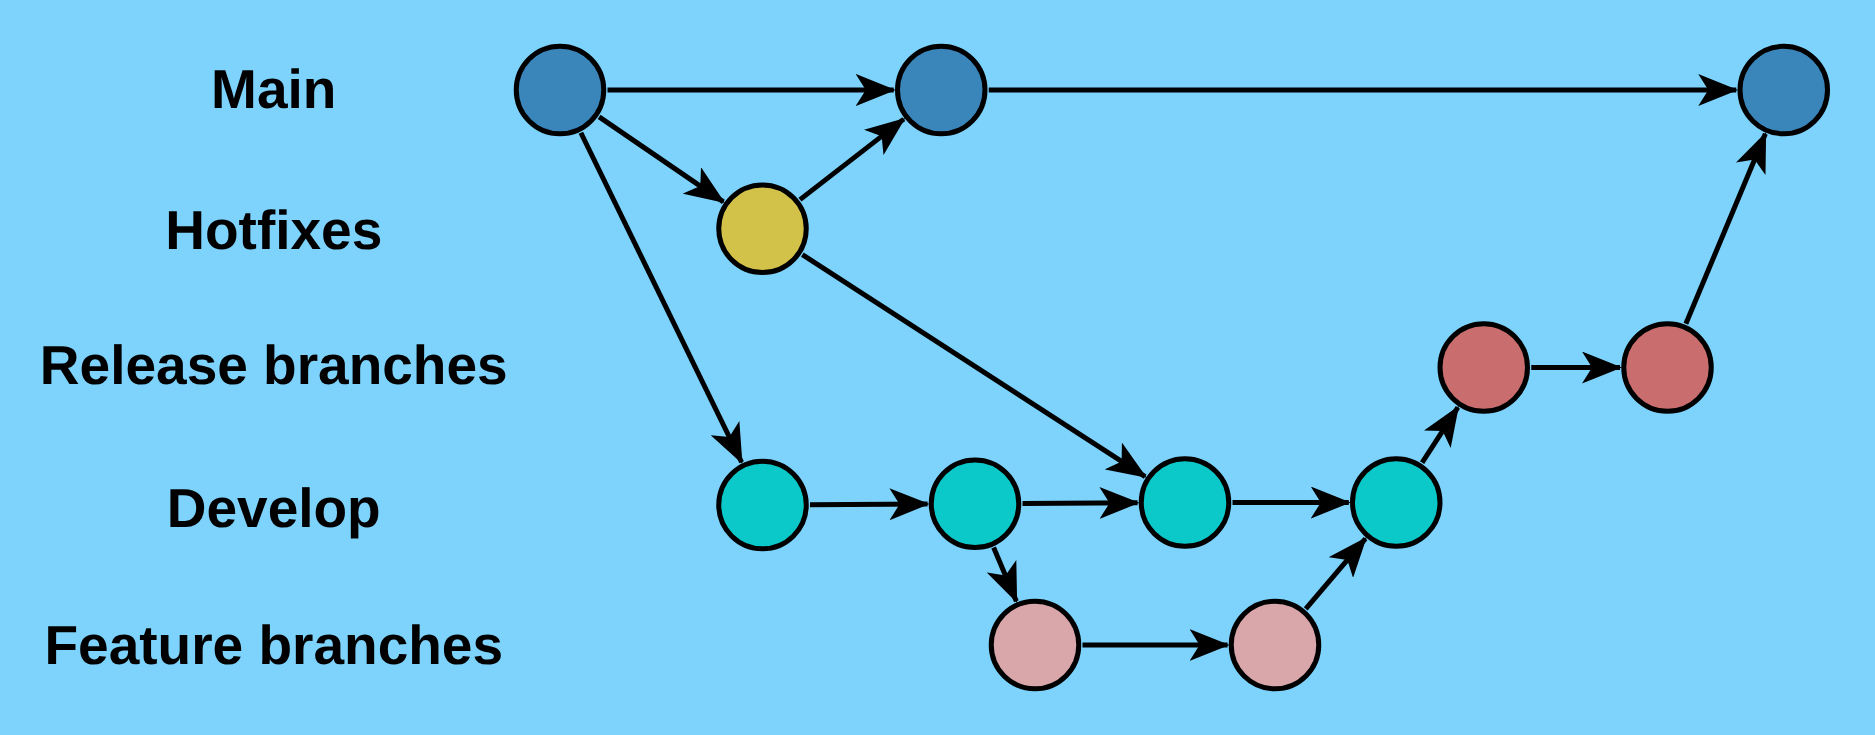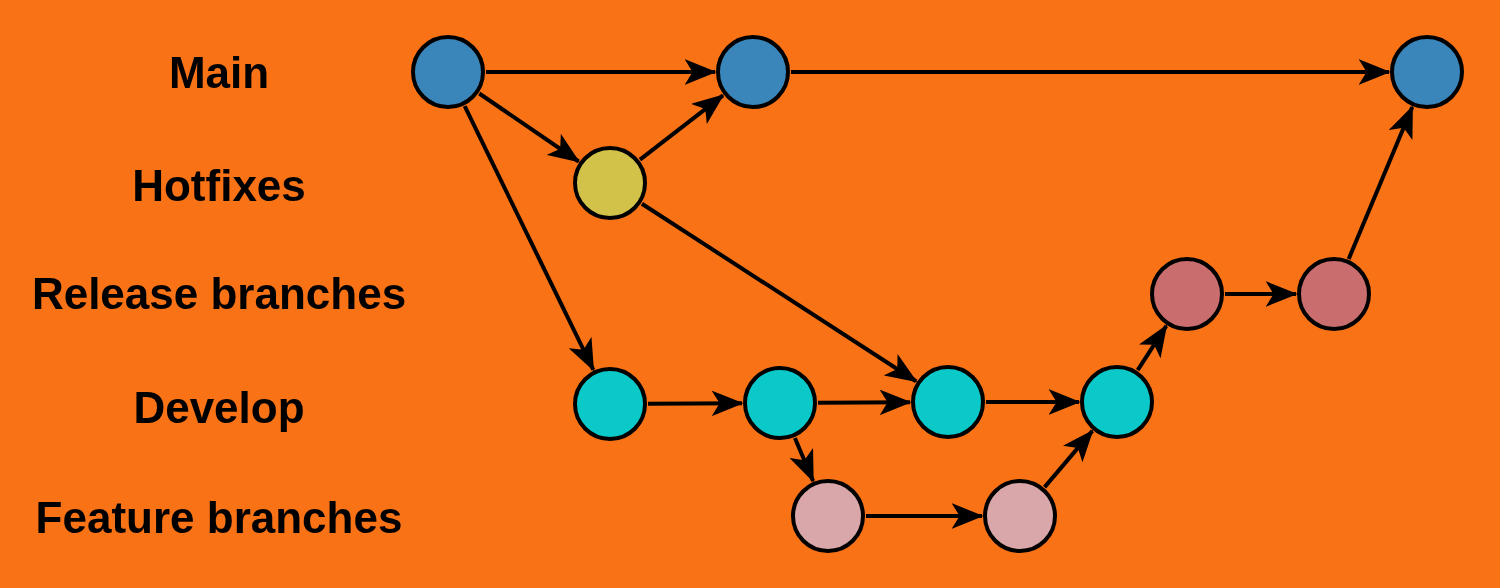--- a/index.html
+++ b/index.html
@@ -5,21 +5,21 @@
   html, body {
     margin: 0;
     padding: 0;
     background: #ffffff;
     font-family: "Liberation Sans", sans-serif;
   }
   .canvas {
     position: relative;
     width: 1500px;
     height: 588px;
-    background: #f97316;
+    background: #7dd3fc;
     overflow: hidden;
   }
   svg { display: block; }
   .lane-label {
     font-family: "Liberation Sans", "DejaVu Sans", sans-serif;
     font-weight: bold;
     fill: #000000;
   }
 </style>
 </head>

